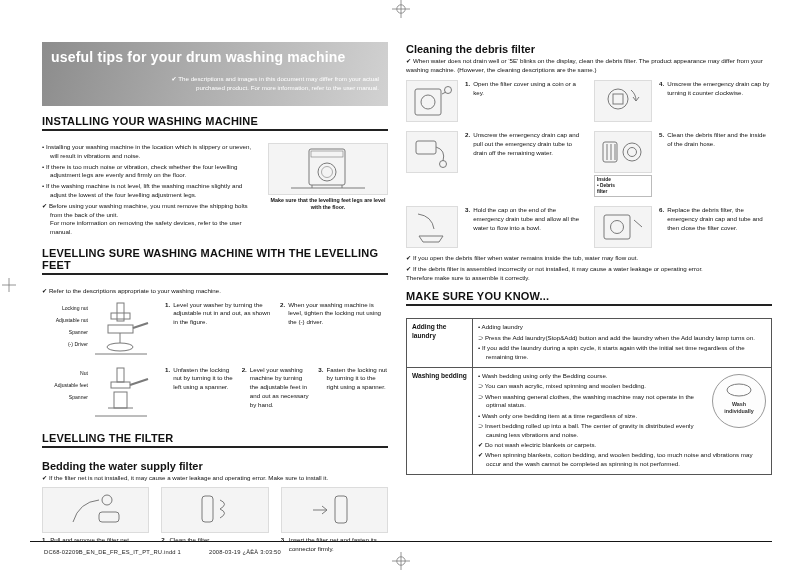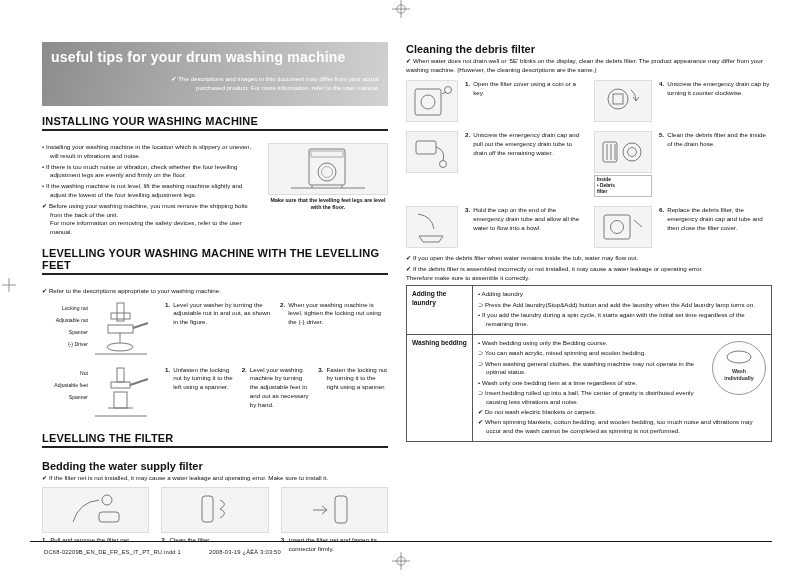--- a/index.html
+++ b/index.html
@@ -133,21 +133,21 @@
               <line x1="27" y1="40" x2="27" y2="43"></line>
                 <line x1="57" y1="40" x2="57" y2="43"></line>
             </svg>
           </div>
           <div class="figcap">Make sure that the levelling feet legs are level with the floor.</div>
         </div>
       </div>
     </div>
 
     <div class="section">
-      <div class="sec-title">LEVELLING YOUR WASHING MACHINE WITH THE LEVELLING FEET</div>
+      <div class="sec-title">LEVELLING SURE WASHING MACHINE WITH THE LEVELLING FEET</div>
       <div class="note">✔ Refer to the descriptions appropriate to your washing machine.</div>
 
       <div class="lev-block">
         <div class="lev-diagram">
           <div class="lev-labels">
             <div>Locking nut</div>
             <div>Adjustable nut</div>
             <div>Spanner</div>
             <div>(-) Driver</div>
           </div>
@@ -330,20 +330,21 @@
       <div class="step">
         <span class="num">6.</span>
         <span>Replace the debris filter, the emergency drain cap and tube and then close the filter cover.</span>
       </div>
     </div>
 
     <div class="note">✔ If you open the debris filter when water remains inside the tub, water may flow out.</div>
     <div class="note pre">✔ If the debris filter is assembled incorrectly or not installed, it may cause a water leakage or operating error.
 Therefore make sure to assemble it correctly.</div>
 
+    <div class="sec-title" style="margin-top:8px;">MAKE SURE YOU KNOW...</div>
     <table class="ms-table">
       <tbody>
           <tr>
         <td class="ms-label">Adding the laundry</td>
         <td class="ms-content">
           <div class="ms-item">•  Adding laundry</div>
           <div class="ms-item">⊃ Press the Add laundry(Stop&amp;Add) button and add the laundry when the Add laundry lamp turns on.</div>
           <div class="ms-item">•  If you add the laundry during a spin cycle, it starts again with the initial set time regardless of the remaining time.</div>
         </td>
       </tr>

